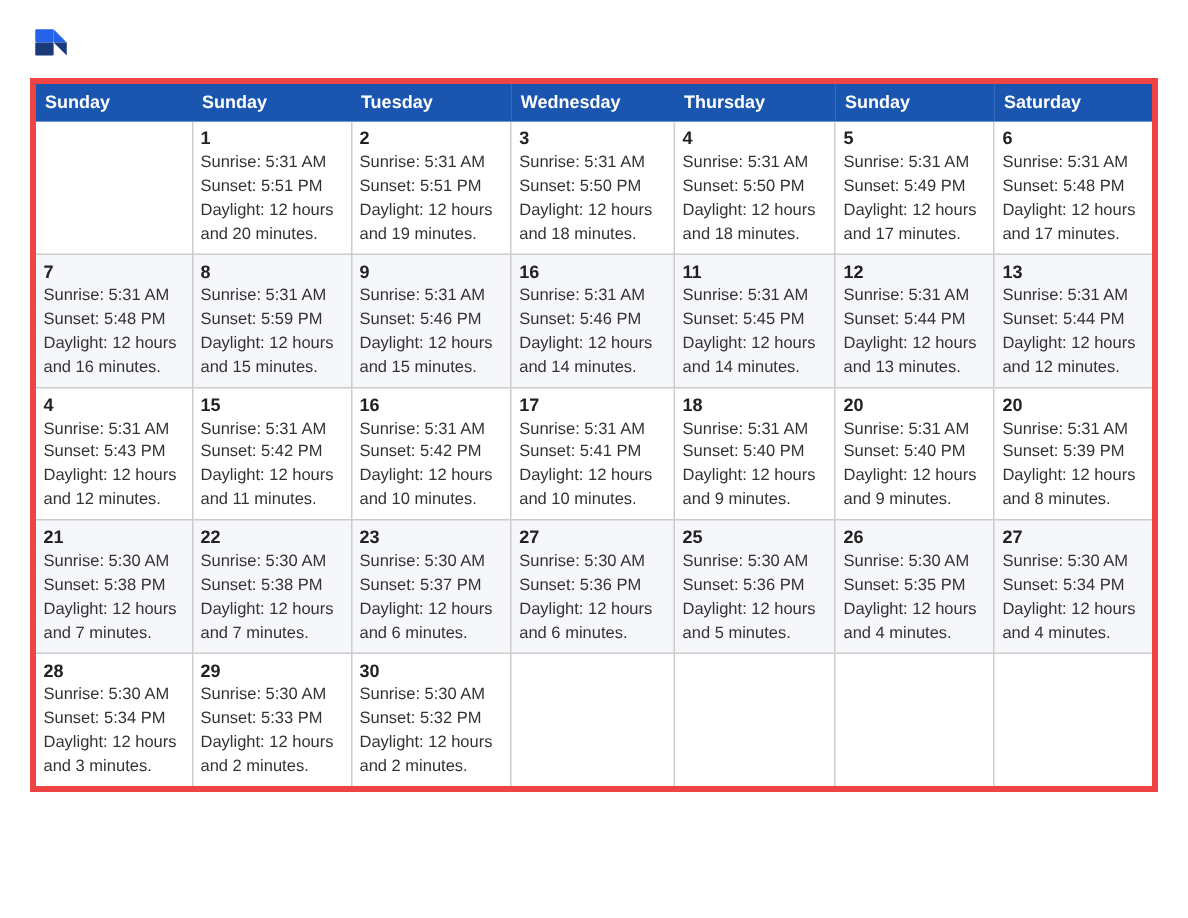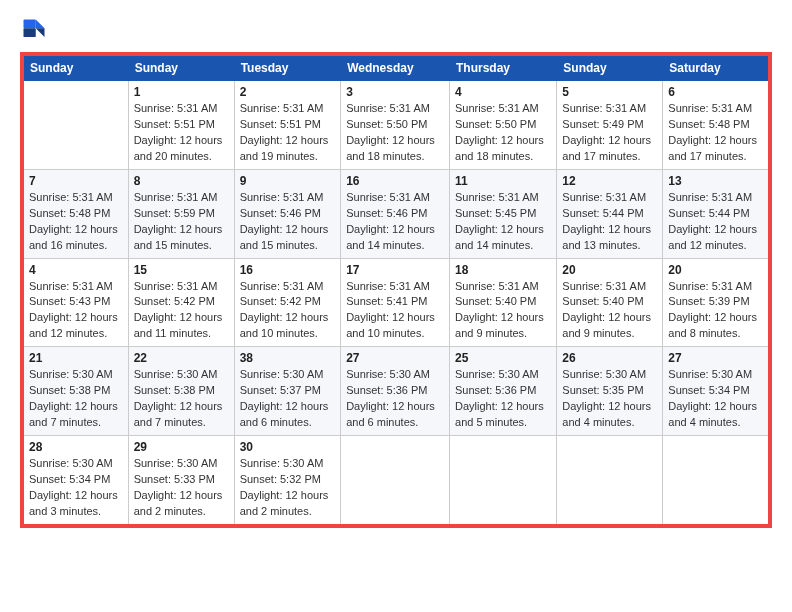--- a/index.html
+++ b/index.html
@@ -285,21 +285,21 @@
 and 7 minutes.</div>
           </td>
           <td>
             <span class="day-num">22</span>
             <div class="day-info">Sunrise: 5:30 AM
 Sunset: 5:38 PM
 Daylight: 12 hours
 and 7 minutes.</div>
           </td>
           <td>
-            <span class="day-num">38</span>
+            <span class="day-num">23</span>
             <div class="day-info">Sunrise: 5:30 AM
 Sunset: 5:37 PM
 Daylight: 12 hours
 and 6 minutes.</div>
           </td>
           <td>
             <span class="day-num">27</span>
             <div class="day-info">Sunrise: 5:30 AM
 Sunset: 5:36 PM
 Daylight: 12 hours

